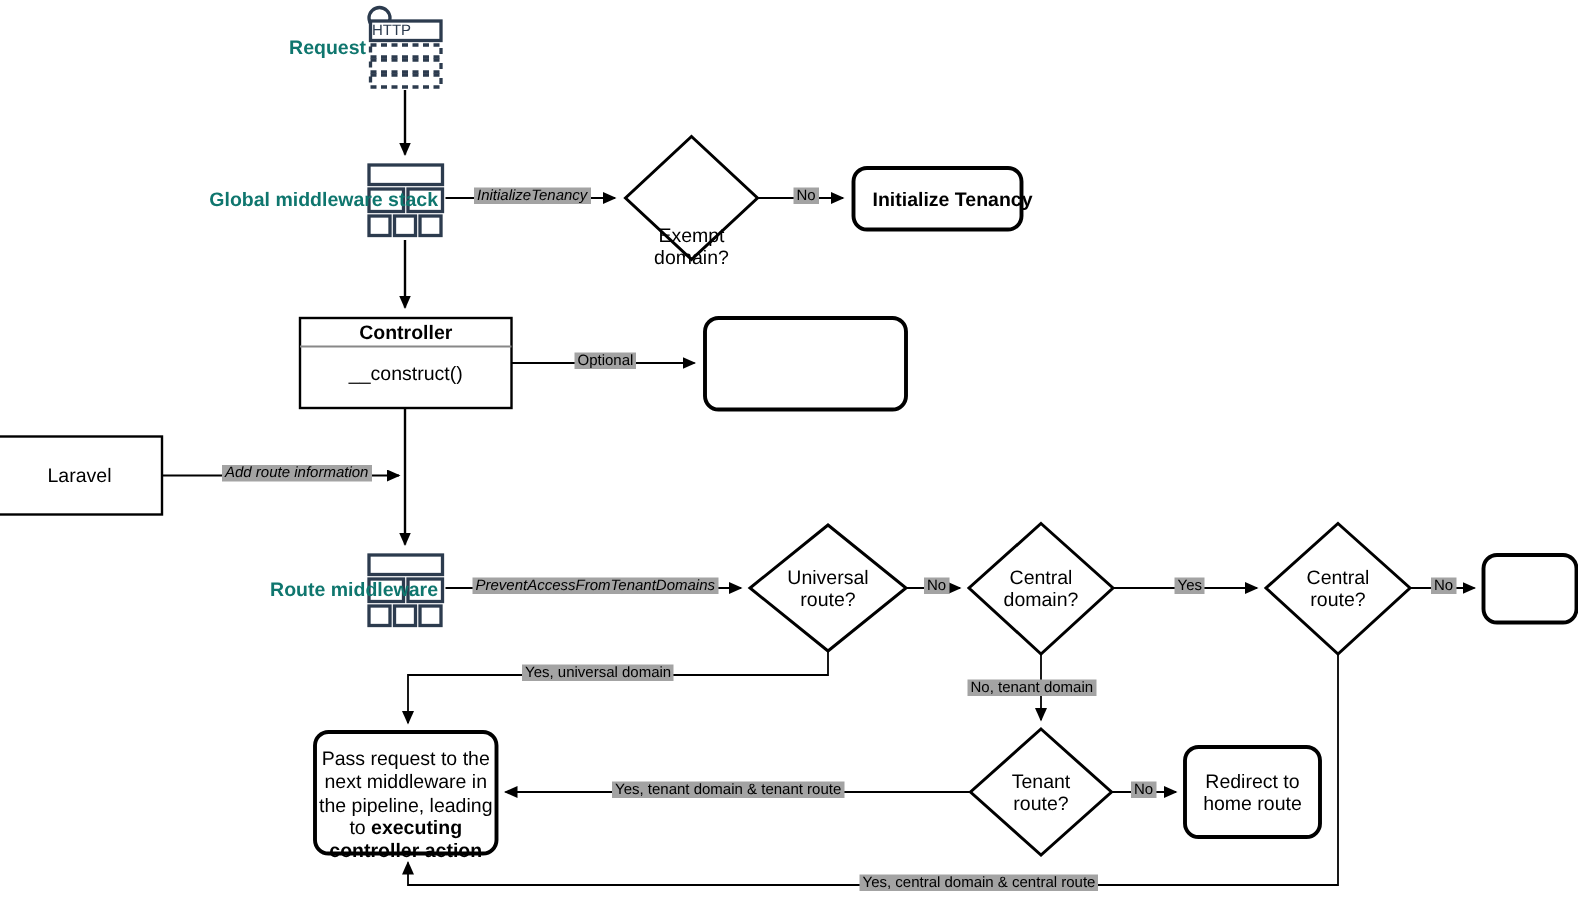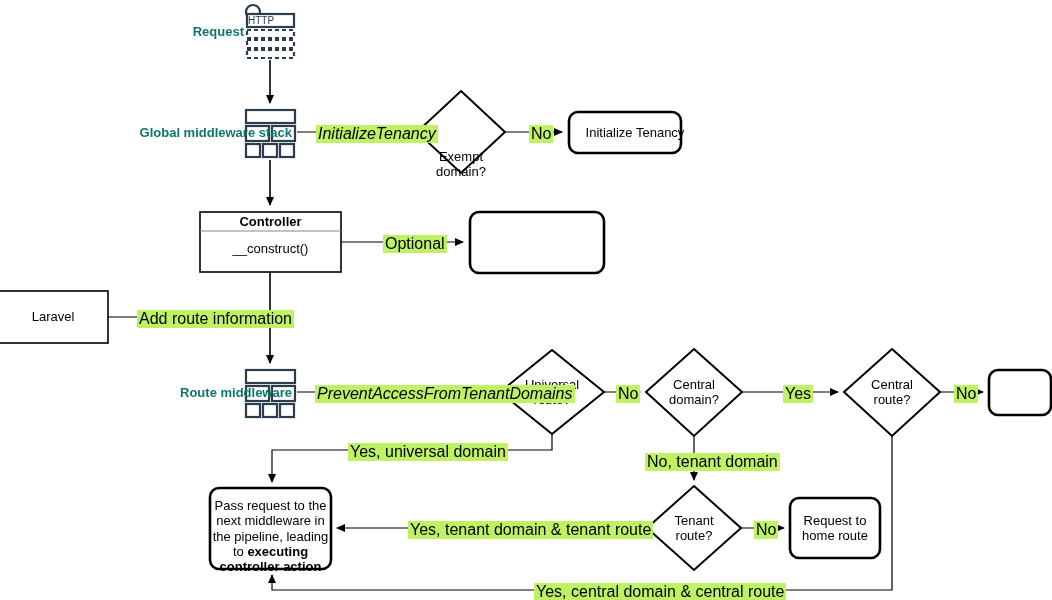--- a/index.html
+++ b/index.html
@@ -32,23 +32,23 @@
     font-family: "Liberation Sans", sans-serif;
     font-size: 13px;
     color: #000000;
     line-height: 1.18;
     pointer-events: none;
     white-space: pre-line;
   }
   .edge-label {
     position: absolute;
     font-family: "Liberation Sans", sans-serif;
-    font-size: 16px;
+    font-size: 10px;
     color: #000000;
-    background: #bef264;
+    background: #a3a3a3;
     padding: 0 2px;
     white-space: nowrap;
     line-height: 1.1;
   }
   .edge-label.italic { font-style: italic; }
   .side-label {
     position: absolute;
     font-family: "Liberation Sans", sans-serif;
     font-size: 13px;
     font-weight: bold;
@@ -131,56 +131,56 @@
   </svg>
 
   <div class="side-label" style="right:808px; top:24px;">Request</div>
   <div class="side-label" style="right:760px; top:125px;">Global middleware stack</div>
   <div class="side-label" style="right:760px; top:385px;padding-left:12px;">Route middleware</div>
 
   <div class="node-label" style="left:249px; top:14px; width:24px; height:13px; font-size:10px; color:#2c3b4e;">HTTP</div>
 
   <div class="node-label" style="left:417px; top:115px; width:88px; height:42px;margin-top:28px;">Exempt
 domain?</div>
-  <div class="node-label" style="left:569px; top:112px; width:132px; height:41px;">Initialize Tenancy</div>
+  <div class="node-label" style="left:569px; top:112px; width:132px; height:41px;font-weight:bold;">Initialize Tenancy</div>
 
   <div class="node-label" style="left:200px; top:213px; width:141px; height:18px; font-weight:bold;">Controller</div>
   <div class="node-label" style="left:200px; top:234px; width:141px; height:30px;">__construct()</div>
 
 
   <div class="node-label" style="left:-2px; top:291px; width:110px; height:52px;">Laravel</div>
 
   <div class="node-label" style="left:508px; top:371px; width:88px; height:42px;text-align:center;">Universal
 route?</div>
   <div class="node-label" style="left:650px; top:371px; width:88px; height:42px;">Central
 domain?</div>
   <div class="node-label" style="left:848px; top:371px; width:88px; height:42px;">Central
 route?</div>
   <div class="node-label" style="left:651px; top:507px; width:86px; height:42px;">Tenant
 route?</div>
-  <div class="node-label" style="left:790px; top:498px; width:90px; height:60px;">Request to
+  <div class="node-label" style="left:790px; top:498px; width:90px; height:60px;">Redirect to
 home route</div>
 
   <div class="node-label" style="left:212px; top:490px; width:117px; height:77px; flex-direction:column;">
     <span style="display:block; text-align:center;">
       <span>Pass request to the
 next middleware in
 the pipeline, leading
 to </span><span class="bold-run">executing
 controller action</span>
     </span>
   </div>
 
   <div class="edge-label italic" style="left:316px; top:125px;">InitializeTenancy</div>
   <div class="edge-label" style="left:529px; top:125px;">No</div>
   <div class="edge-label" style="left:383px; top:235px;">Optional</div>
-  <div class="edge-label" style="left:137px; top:310px;">Add route information</div>
+  <div class="edge-label" style="left:148px; top:310px;font-style:italic;">Add route information</div>
   <div class="edge-label italic" style="left:315px; top:385px;">PreventAccessFromTenantDomains</div>
   <div class="edge-label" style="left:616px; top:385px;">No</div>
   <div class="edge-label" style="left:783px; top:385px;">Yes</div>
   <div class="edge-label" style="left:954px; top:385px;">No</div>
   <div class="edge-label" style="left:645px; top:453px;">No, tenant domain</div>
   <div class="edge-label" style="left:754px; top:521px;">No</div>
   <div class="edge-label" style="left:348px; top:443px;">Yes, universal domain</div>
   <div class="edge-label" style="left:408px; top:521px;">Yes, tenant domain &amp; tenant route</div>
-  <div class="edge-label" style="left:534px; top:583px;">Yes, central domain &amp; central route</div>
+  <div class="edge-label" style="left:573px; top:583px;">Yes, central domain &amp; central route</div>
 
 </div>
 
 </body></html>

